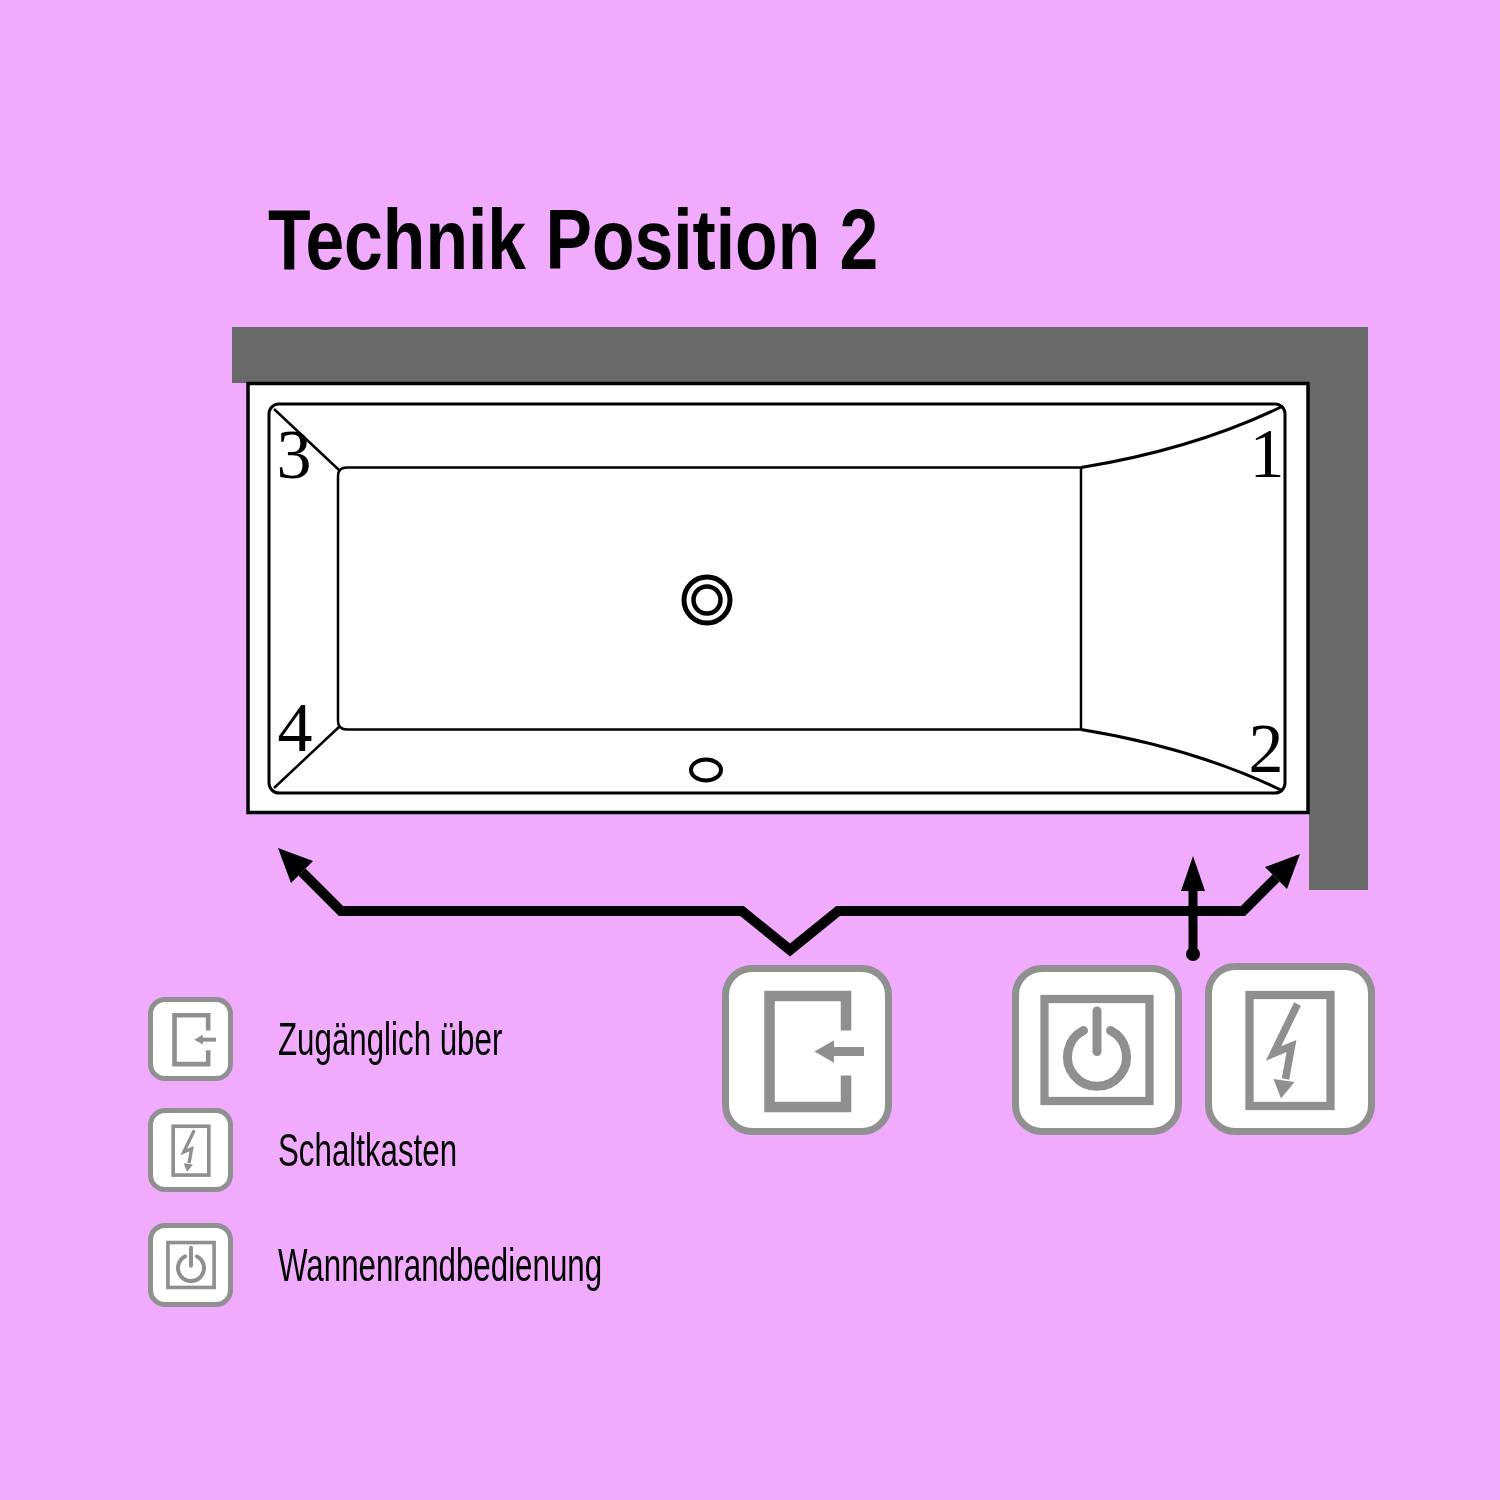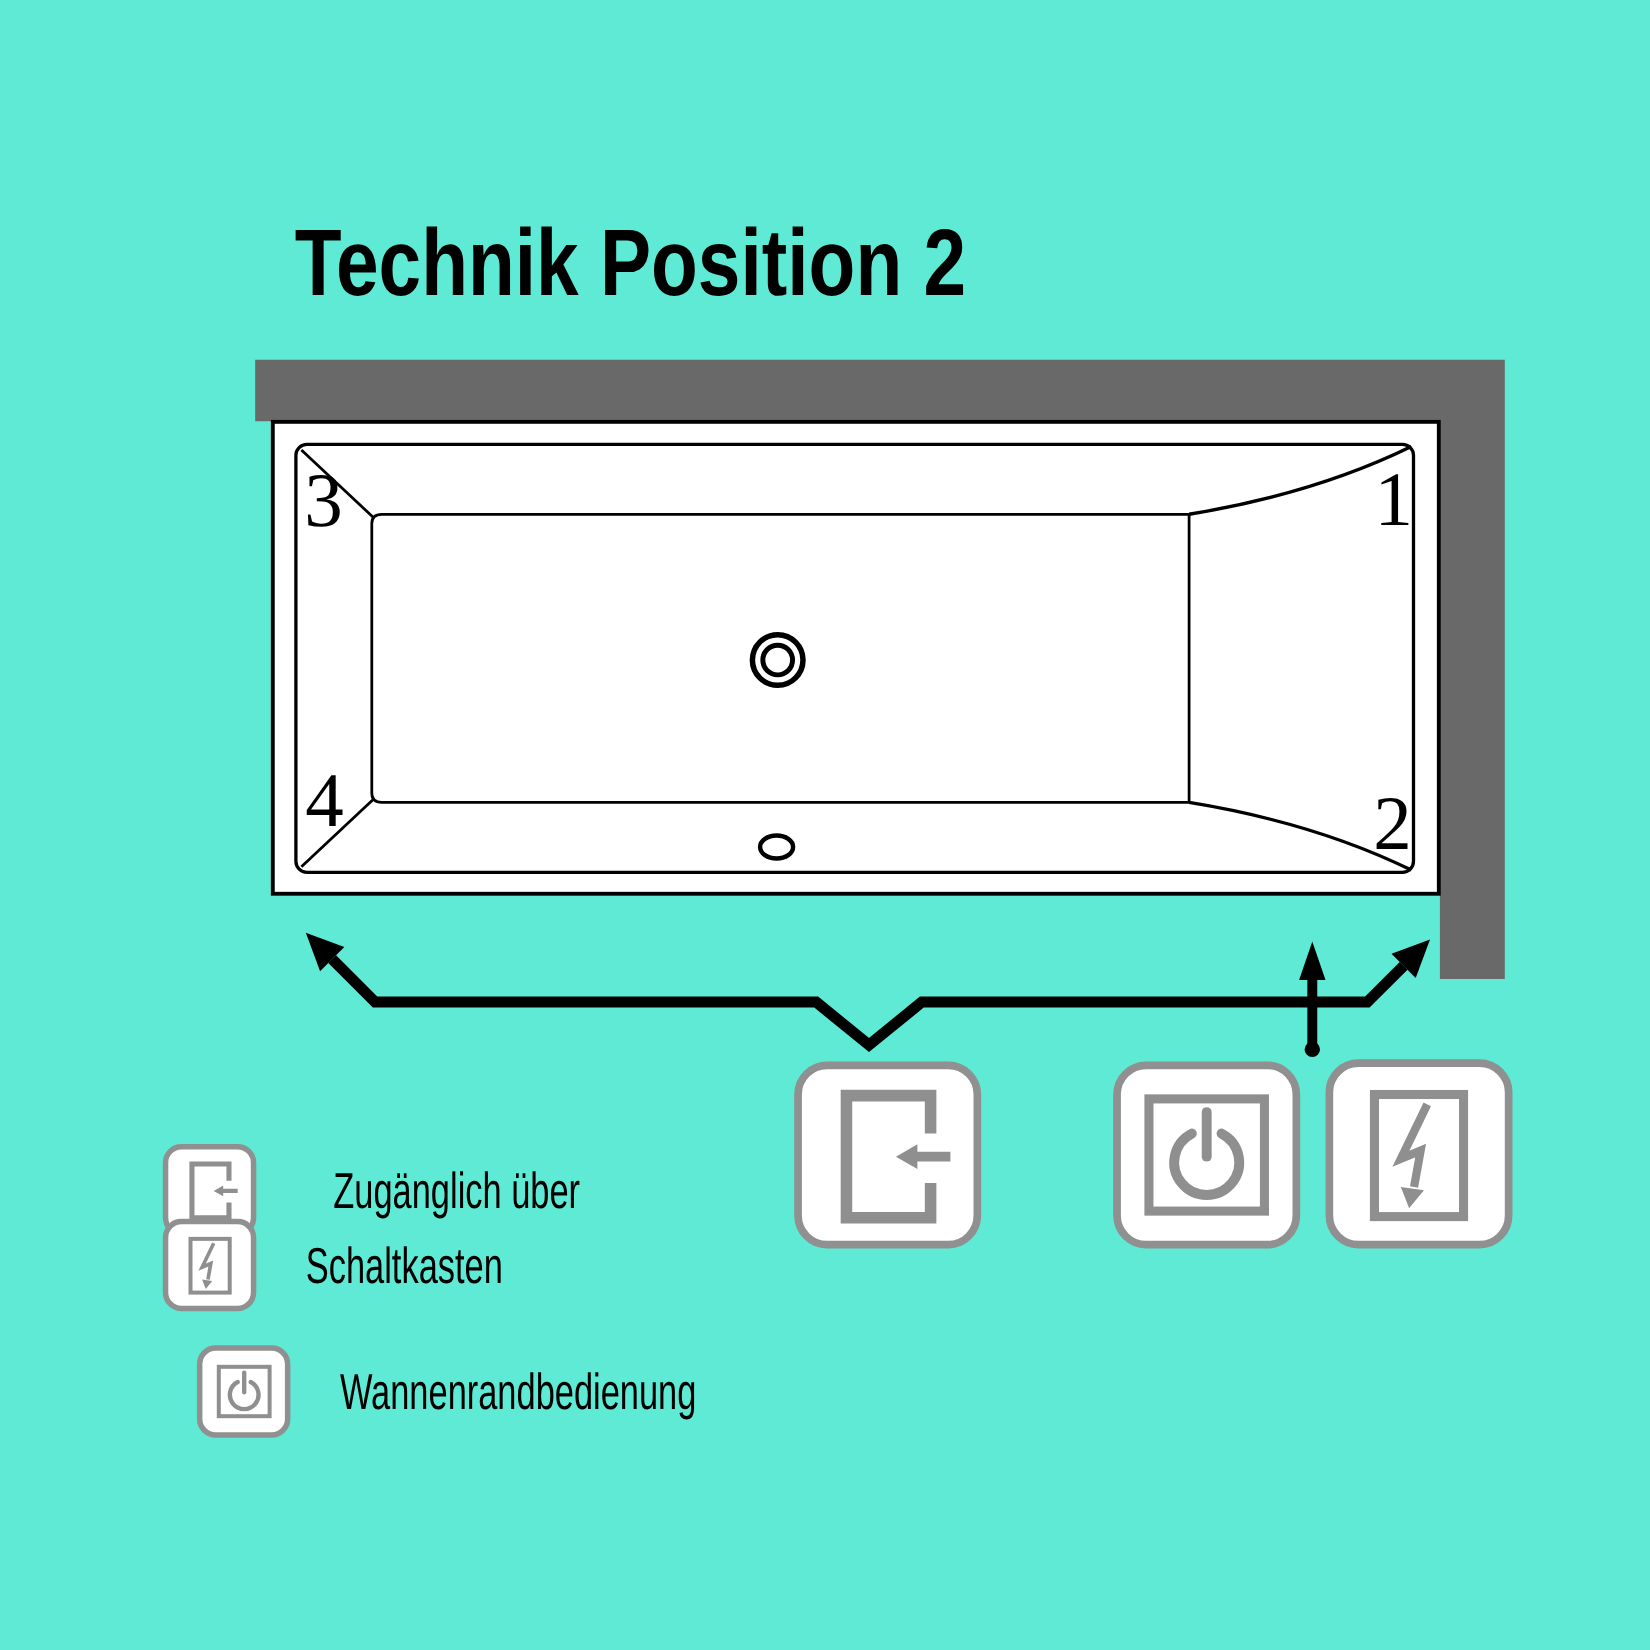--- a/index.html
+++ b/index.html
@@ -1,17 +1,17 @@
 <!DOCTYPE html>
 <html><head>
 <meta charset="utf-8">
 <style>
   html,body{margin:0;padding:0;}
   body{width:1500px;height:1500px;background:#ffffff;font-family:"Liberation Sans",sans-serif;overflow:hidden;}
-  #stage{position:relative;width:1500px;height:1500px;background:#5eead4;}
+  #stage{position:relative;width:1500px;height:1500px;background:#f0abfc;}
 
   .page-title{
     position:absolute;left:268px;top:196px;margin:0;
     font-size:86px;font-weight:bold;color:#000;line-height:1;
     transform:scaleX(0.81);transform-origin:left top;white-space:nowrap;
   }
 
   #diagram{position:absolute;left:0;top:0;}
 
   .corner-num{font-family:"Liberation Serif",serif;font-size:70px;fill:#000;}
@@ -98,21 +98,21 @@
   </div>
 
   <div class="panel-box" style="left:1205px;top:963px;width:170px;height:172px;">
     <svg width="150" height="150" viewBox="0 0 100 100">
       <rect class="icon-stroke" x="23" y="14" width="54" height="74" stroke-width="5.5"></rect>
       <path class="icon-stroke" d="M55,20 L39,53 L51,48 L47,70" stroke-width="5"></path>
       <polygon class="icon-fill" points="44,83 53,72 39,70"></polygon>
     </svg>
   </div>
 
-  <div class="legend-row" style="top:1040px;gap:25px;">
+  <div class="legend-row" style="top:997px;">
     <div class="legend-box">
       <svg width="66" height="66" viewBox="0 0 100 100">
         <path class="icon-stroke" d="M76,37 V14 H25 V88 H76 V67" stroke-width="7"></path>
         <line class="icon-stroke" x1="88" y1="51" x2="67" y2="51" stroke-width="6"></line>
         <polygon class="icon-fill" points="55,51 68,43.5 68,58.5"></polygon>
       </svg>
     </div>
     <span class="legend-label">Zugänglich über</span>
   </div>
 
@@ -120,21 +120,21 @@
     <div class="legend-box">
       <svg width="66" height="66" viewBox="0 0 100 100">
         <rect class="icon-stroke" x="23" y="14" width="54" height="74" stroke-width="5.5"></rect>
         <path class="icon-stroke" d="M55,20 L39,53 L51,48 L47,70" stroke-width="5"></path>
         <polygon class="icon-fill" points="44,83 53,72 39,70"></polygon>
       </svg>
     </div>
     <span class="legend-label">Schaltkasten</span>
   </div>
 
-  <div class="legend-row" style="top:1223px;margin-left:31px;">
+  <div class="legend-row" style="top:1223px;">
     <div class="legend-box">
       <svg width="66" height="66" viewBox="0 0 100 100">
         <rect class="icon-stroke" x="15" y="16" width="70" height="68" stroke-width="5.5"></rect>
         <path class="icon-stroke" d="M41,37 A19.7,19.7 0 1 0 59,37" stroke-width="6" stroke-linecap="round"></path>
         <line class="icon-stroke" x1="50" y1="24" x2="50" y2="51" stroke-width="6" stroke-linecap="round"></line>
       </svg>
     </div>
     <span class="legend-label">Wannenrandbedienung</span>
   </div>
 

